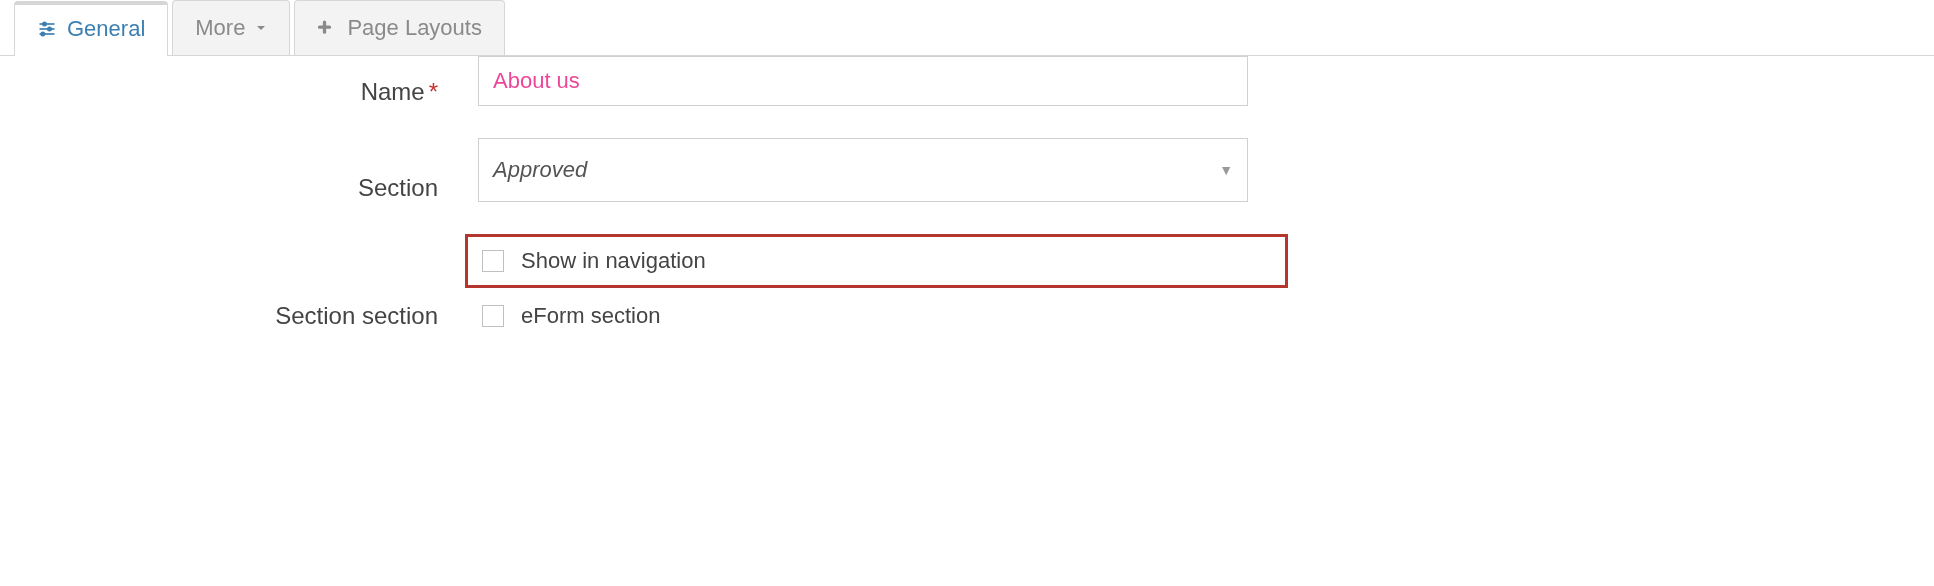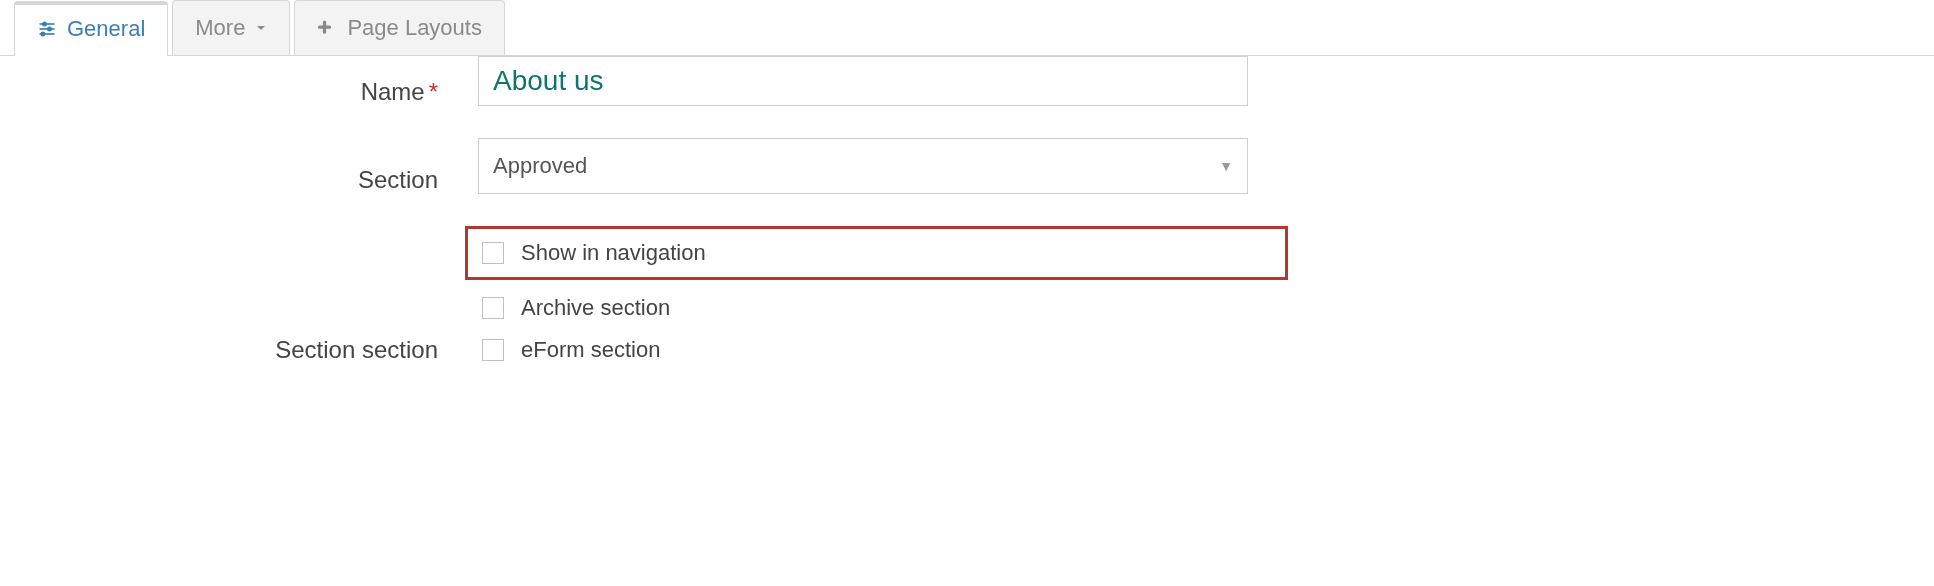--- a/index.html
+++ b/index.html
@@ -69,36 +69,37 @@
     color: #444;
     font-size: 24px;
   }
   .req { color: #c9302c; margin-left: 4px; }
   .field { flex: 1; }
   .text-input {
     width: 770px;
     height: 50px;
     border: 1px solid #d0d0d0;
     padding: 0 14px;
-    font-size: 28px;
-    color: #0f766e;
+    font-size: 22px;
+    color: #ec4899;
     background: #fff;
   }
   .select {
     width: 770px;
-    height: 56px;
+    height: 64px;
     border: 1px solid #d0d0d0;
     padding: 0 14px;
     font-size: 22px;
     color: #555;
     display: flex;
     align-items: center;
     justify-content: space-between;
     cursor: pointer;
     background: #fff;
+    font-style: italic;
   }
   .select .chev {
     font-size: 14px;
     color: #999;
   }
   .checks {
     display: flex;
     flex-direction: column;
     gap: 14px;
   }
@@ -187,23 +188,19 @@
       <div class="label">Section section</div>
       <div class="field checks">
         <div class="highlight">
           <label class="check">
             <input type="checkbox" style="">
             <span>Show in navigation</span>
           </label>
         </div>
         <label class="check">
           <input type="checkbox" style="">
-          <span>Archive section</span>
-        </label>
-        <label class="check">
-          <input type="checkbox" style="">
           <span>eForm section</span>
         </label>
       </div>
     </div>
 
   </div>
 </div>
 
 </body></html>

